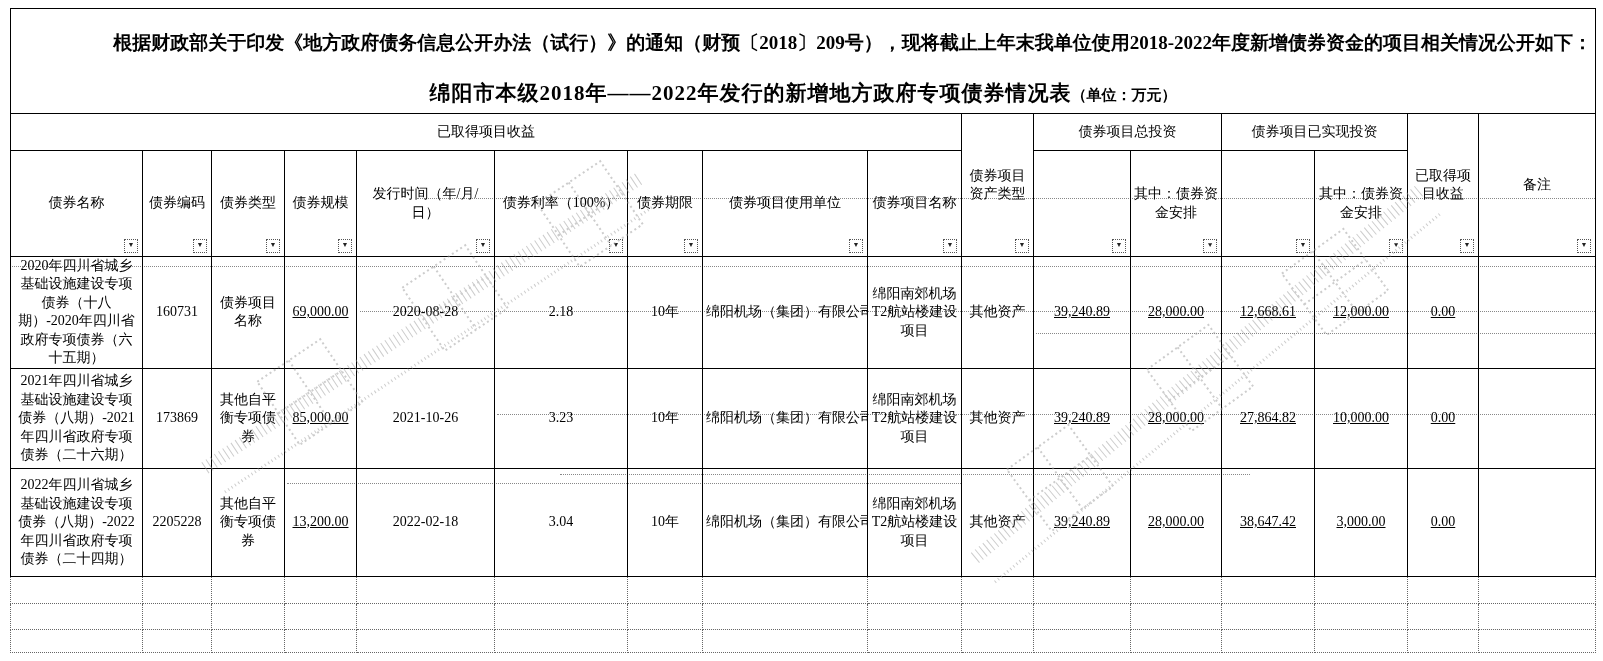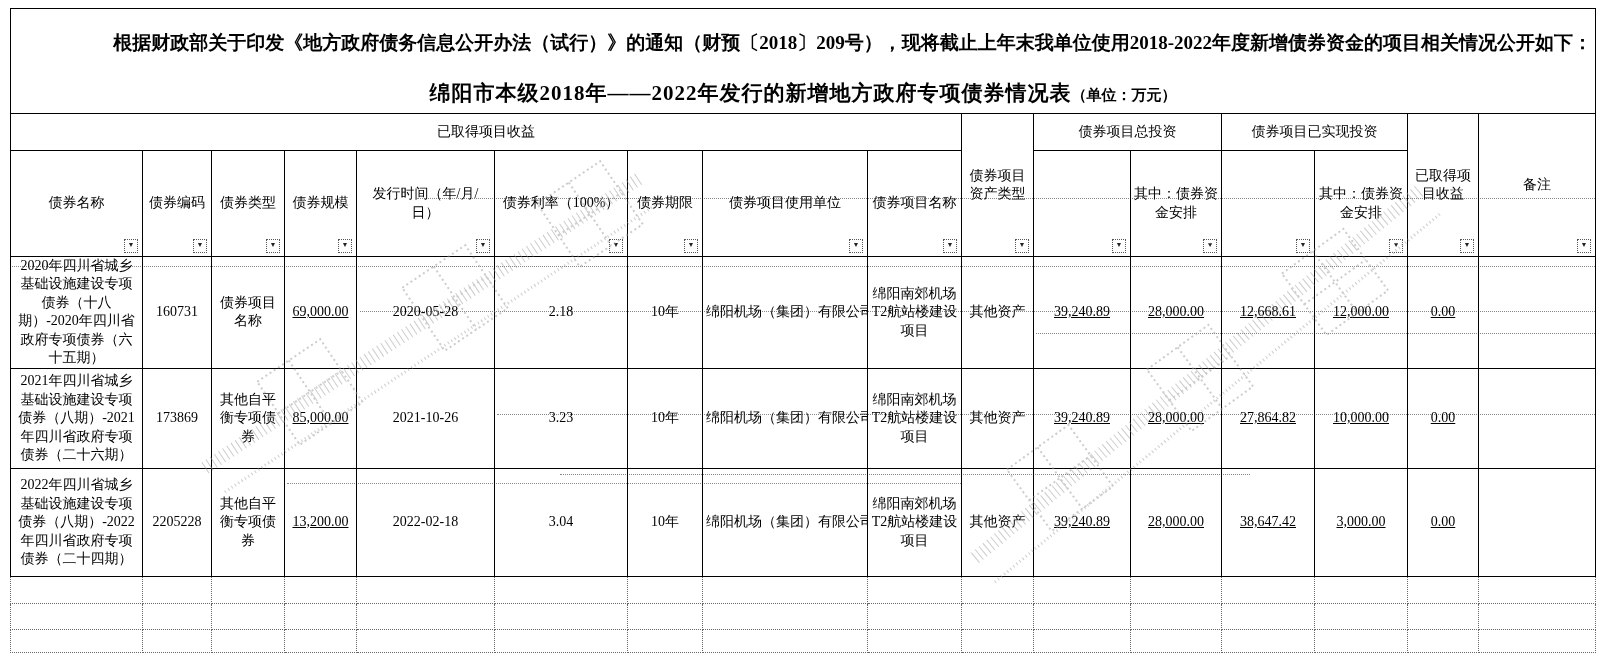--- a/index.html
+++ b/index.html
@@ -138,21 +138,21 @@
         <span>其中：债券资金安排</span>
         <span class="filter-btn">▼</span>
       </td>
     </tr>
 
     <tr class="data-row" style="height:102px;">
       <td>2020年四川省城乡基础设施建设专项债券（十八期）-2020年四川省政府专项债券（六十五期）</td>
       <td>160731</td>
       <td>债券项目名称</td>
       <td class="num">69,000.00</td>
-      <td>2020-05-28</td>
+      <td>2020-08-28</td>
       <td>2.18</td>
       <td>10年</td>
       <td class="nowrap">绵阳机场（集团）有限公司</td>
       <td>绵阳南郊机场T2航站楼建设项目</td>
       <td>其他资产</td>
       <td class="num">39,240.89</td>
       <td class="num">28,000.00</td>
       <td class="num">12,668.61</td>
       <td class="num">12,000.00</td>
       <td class="num">0.00</td>

